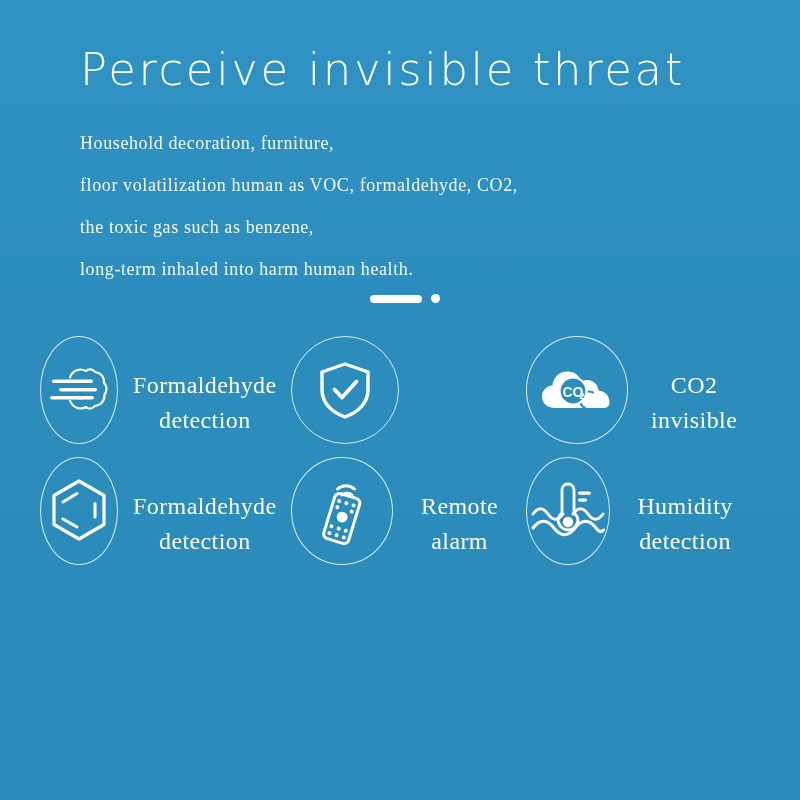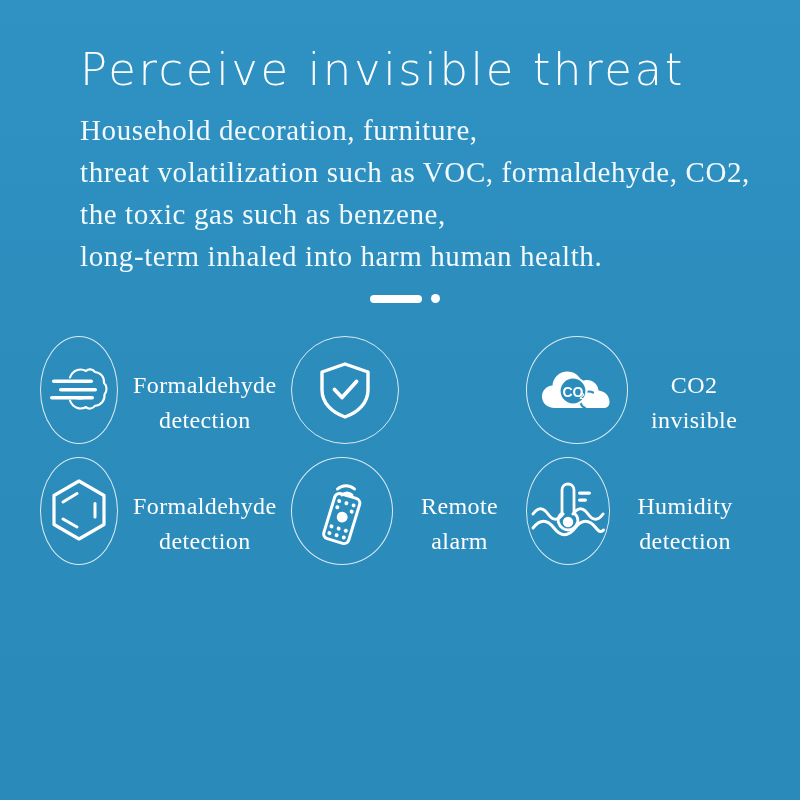--- a/index.html
+++ b/index.html
@@ -35,25 +35,25 @@
     font-size: 45px;
     line-height: 56px;
     letter-spacing: 2.6px;
     white-space: nowrap;
   }
 
   
   .subcopy {
     position: absolute;
     left: 80px;
-    top: 109px;
+    top: 122px;
     width: 700px;
     color: #f2fafd;
     font-family: "Liberation Serif", serif;
-    font-size: 29px;
+    font-size: 18px;
     line-height: 42px;
     letter-spacing: 0.6px;
   }
   .subcopy .line {
     display: block;
     white-space: nowrap;
   }
 
   
   .divider {
@@ -119,21 +119,21 @@
 </style>
 </head>
 <body>
 
 <div id="poster">
 
   <div class="headline">Perceive invisible threat</div>
 
   <div class="subcopy">
     <span class="line">Household decoration, furniture,</span>
-    <span class="line">threat volatilization such as VOC, formaldehyde, CO2,</span>
+    <span class="line">floor volatilization human as VOC, formaldehyde, CO2,</span>
     <span class="line">the toxic gas such as benzene,</span>
     <span class="line">long-term inhaled into harm human health.</span>
   </div>
 
   <div class="divider">
     <span class="bar"></span>
     <span class="dot"></span>
   </div>
 
   <div class="features">

